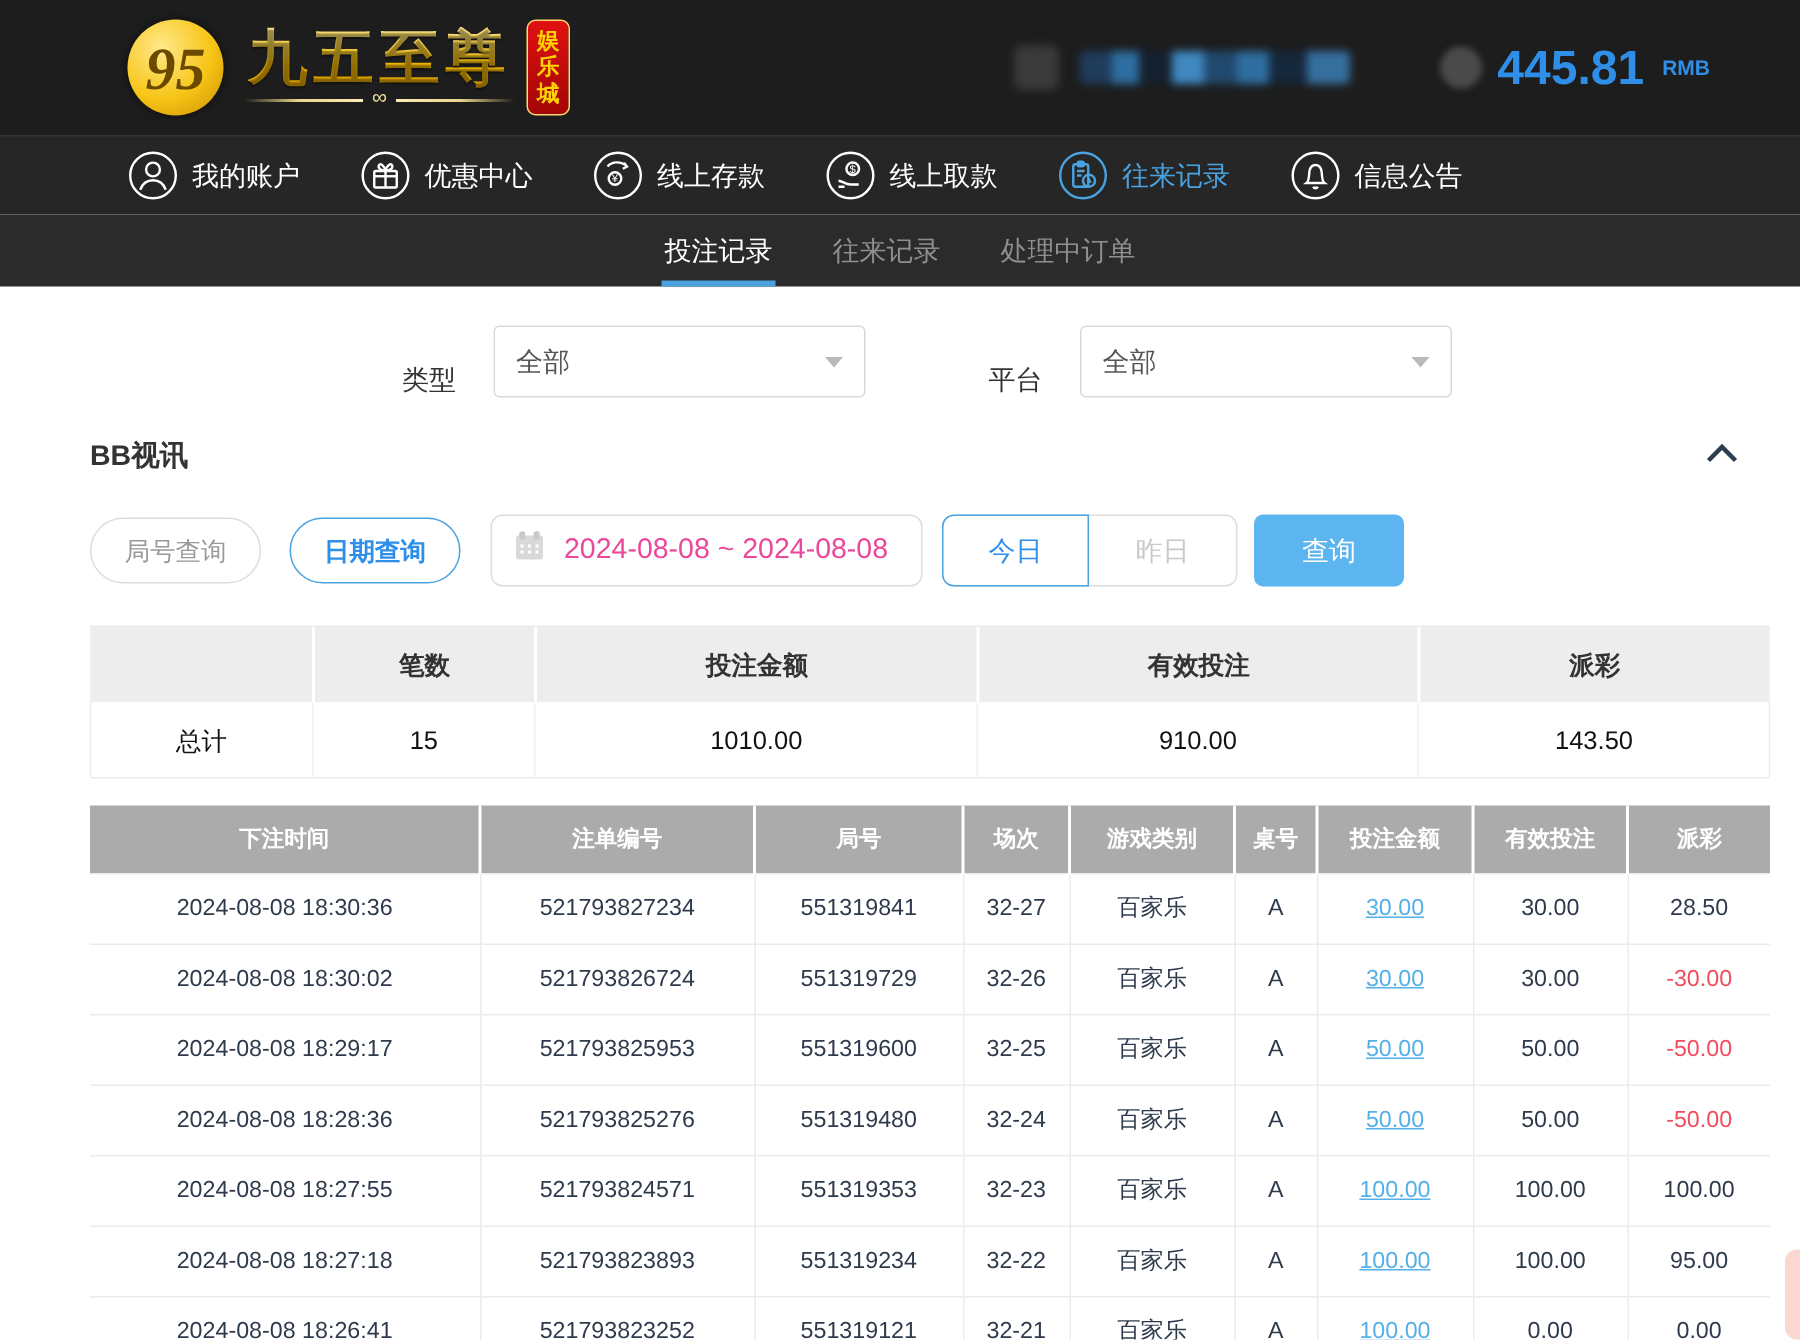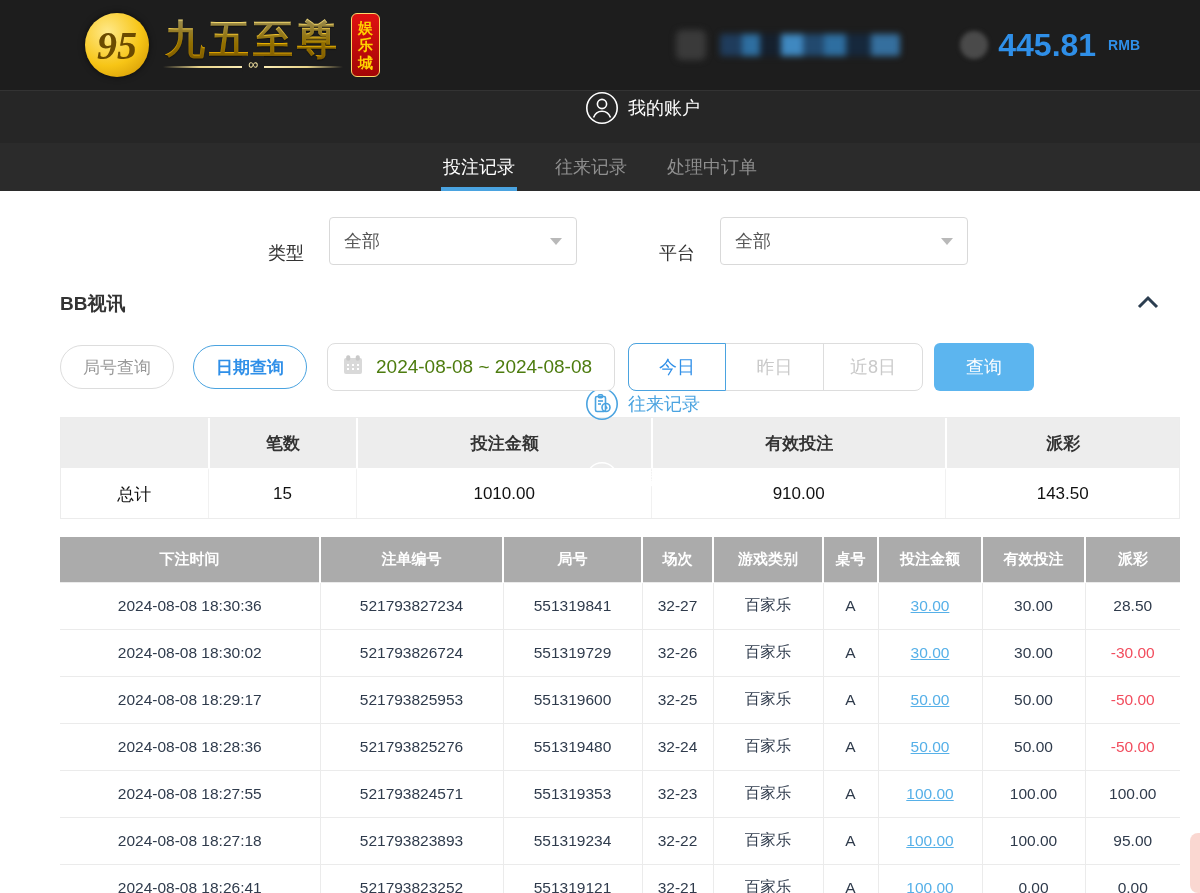--- a/index.html
+++ b/index.html
@@ -36,21 +36,21 @@
     background:
       linear-gradient(90deg,#1f3c5c 0 12%,#2e6ea0 12% 22%,#15202e 22% 34%,#3f88c0 34% 46%,#22496e 46% 58%,#2e6ea0 58% 70%,#16283c 70% 84%,#356f9e 84% 100%);
   }
   .balance { display:flex; align-items:center; gap:10px; margin-left:46px; }
   .blurred-coin { width:28px; height:28px; border-radius:50%; background:#4a4a4a; filter:blur(2px); }
   .balance-amount { color:#2f8fe8; font-size:32px; font-weight:bold; }
   .balance-currency { color:#2f8fe8; font-size:14px; font-weight:bold; margin-left:2px; }
 
   
   .main-nav { height:53px; background:#262626; border-top:1px solid #333;
-    display:flex; align-items:center; gap:40px; padding-left:85px;flex-direction:column; }
+    display:flex; align-items:center; gap:40px; padding-left:85px; }
   .nav-item { display:flex; align-items:center; gap:9px; color:#fff; font-size:18px; cursor:pointer; }
   .nav-item svg { display:block; }
   .nav-item.active { color:#4aa3e0; }
 
   
   .sub-nav { height:48px; background:#2b2b2b; display:flex; align-items:flex-start;
     justify-content:center; gap:40px; padding-top:12px; position:relative; }
   .sub-tab { font-size:18px; color:#8f8f8f; cursor:pointer; padding-bottom:12px; position:relative; }
   .sub-tab.active { color:#fff; }
   .sub-tab.active::after { content:""; position:absolute; left:-2px; right:-2px; bottom:0;
@@ -73,21 +73,21 @@
   .section-title { font-size:19px; font-weight:bold; color:#333; }
   .collapse-icon { cursor:pointer; margin-right:20px; }
 
   
   .query-row { display:flex; align-items:center; margin-top:26px; }
   .pill-btn { height:44px; padding:0 22px; border-radius:22px; border:1px solid #ddd;
     background:#fff; font-size:17px; color:#999; display:flex; align-items:center; cursor:pointer; }
   .pill-btn.active { border-color:#4aa3e0; color:#2f8fe8; font-weight:bold; }
   .pill-btn + .pill-btn { margin-left:19px; }
   .date-input { margin-left:20px; width:288px; height:48px; border:1px solid #ddd; border-radius:8px;
-    display:flex; align-items:center; padding:0 14px; gap:12px; font-size:19px; color:#4d7c0f;
+    display:flex; align-items:center; padding:0 14px; gap:12px; font-size:19px; color:#ec4899;
     cursor:pointer; background:#fff; }
   .quick-group { margin-left:13px; display:flex; border:1px solid #ddd; border-radius:8px; height:48px; }
   .quick-btn { width:98px; display:flex; align-items:center; justify-content:center;
     font-size:18px; color:#c9c9c9; cursor:pointer; border-right:1px solid #ddd; }
   .quick-btn:last-child { border-right:none; }
   .quick-btn.active { color:#2f8fe8; border:1px solid #4aa3e0; border-radius:8px 0 0 8px;
     margin:-1px 0 -1px -1px; background:#fff; }
   .search-btn { margin-left:11px; width:100px; height:48px; background:#5cb5ef; color:#fff;
     border:none; border-radius:6px; font-size:18px; cursor:pointer; }
 
@@ -262,21 +262,20 @@
             <rect x="5" y="14" width="2" height="2"></rect>
               <rect x="10" y="14" width="2" height="2"></rect>
               <rect x="15" y="14" width="2" height="2"></rect>
           </g>
         </svg></span>
       <span>2024-08-08 ~ 2024-08-08</span>
     </div>
     <div class="quick-group">
       <div class="quick-btn active">今日</div>
       <div class="quick-btn">昨日</div>
-      <div class="quick-btn">近8日</div>
     </div>
     <button class="search-btn">查询</button>
   </div>
 
   <table class="summary-table">
     <colgroup>
         <col style="width:147px">
         <col style="width:149px">
         <col style="width:295px">
         <col style="width:295px">

